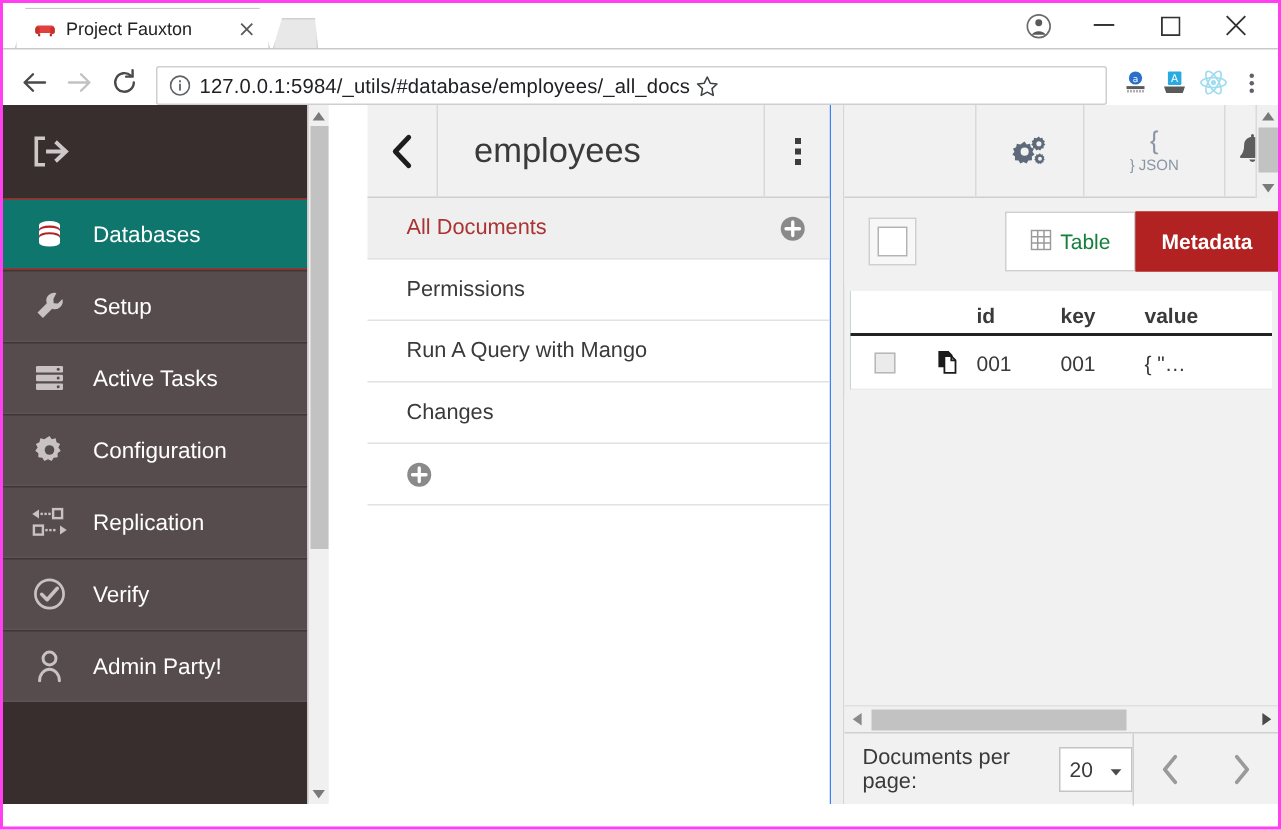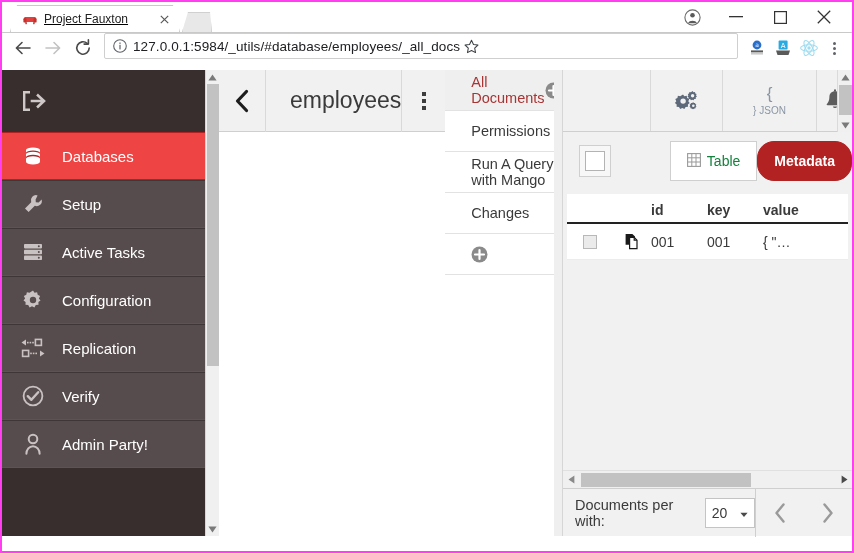--- a/index.html
+++ b/index.html
@@ -10,21 +10,21 @@
     background: #fff;
   }
   body { border: 2px solid #ff3ff0; }
 
   
   .chrome { background: #ffffff; }
   .titlebar {
     height: 30px; display: flex; align-items: flex-end; justify-content: space-between;
     background: #ffffff; padding: 0; position: relative;
   }
-  .tabstrip { display: flex; align-items: flex-end; height: 30px; padding-left: 8px; text-decoration: underline; }
+  .tabstrip { display: flex; align-items: flex-end; height: 30px; padding-left: 8px; }
   .tab {
     height: 27px; width: 170px; display: flex; align-items: center; gap: 7px;
     background: #ffffff; padding: 0 8px 0 12px;
     border: 1px solid #c9c9c9; border-bottom: none;
     border-radius: 0; position: relative;
     clip-path: polygon(7px 0, calc(100% - 7px) 0, 100% 100%, 0 100%);
   }
   .tab-favicon { width: 14px; height: 14px; flex: 0 0 14px; position: relative; }
   .tab-title {
     flex: 1; font-size: 12px; color: #222; white-space: nowrap; overflow: hidden;
@@ -36,21 +36,21 @@
   .newtab {
     width: 30px; height: 20px; margin-left: 2px;
     background: #e8e8e8; border: 1px solid #d0d0d0; border-bottom: none;
     clip-path: polygon(6px 0, calc(100% - 2px) 0, 100% 100%, 0 100%);
   }
   .wincontrols { display: flex; align-items: center; height: 30px; padding-right: 6px; }
   .wc { width: 44px; height: 30px; display: flex; align-items: center; justify-content: center; }
   .wc svg { display: block; }
 
   .toolbar {
-    height: 38px; display: flex; align-items: flex-start; gap: 0;
+    height: 38px; display: flex; align-items: flex-end; gap: 0;
     background: #ffffff; border-top: 1px solid #c9c9c9; padding: 0 6px;
   }
   .navbtn {
     width: 30px; height: 30px; display: flex; align-items: center; justify-content: center;
     color: #5a5a5a;
   }
   .navbtn.disabled { color: #c2c2c2; }
   .omnibox {
     flex: 1; height: 26px; margin: 0 6px; display: flex; align-items: center;
     border: 1px solid #cfcfcf; border-radius: 2px; background: #fff; padding: 0 6px;
@@ -69,36 +69,36 @@
   .leftnav {
     width: 203px; flex: 0 0 203px; background: #4b4243; color: #fff;
     display: flex; flex-direction: column; overflow: hidden;
   }
   .nav-logo { height: 62px; background: #382e2e; display: flex; align-items: center; padding-left: 18px; }
   .nav-item {
     height: 48px; display: flex; align-items: center; gap: 16px; padding-left: 18px;
     border-bottom: 1px solid #5d5354; border-top: 1px solid #3f3637;
     font-size: 15px; color: #ffffff; background: #574c4d;
   }
-  .nav-item.active { background: #ef4444; border-color: #b22222; }
+  .nav-item.active { background: #0f766e; border-color: #b22222; }
   .nav-item .ic { width: 26px; flex: 0 0 26px; display: flex; align-items: center; justify-content: center; color: #c9c2c2; }
   .nav-item.active .ic { color: #ffffff; }
   .nav-tail { flex: 1; background: #382e2e; }
 
   
   .lscroll {
     width: 14px; flex: 0 0 14px; background: #f0f0f0; position: relative;
     border-left: 1px solid #d6d6d6;
     display: flex; flex-direction: column; align-items: center;
   }
   .sb-arrow { height: 14px; width: 14px; display: flex; align-items: center; justify-content: center; color: #7a7a7a; }
   .lscroll .thumb { position: absolute; top: 14px; left: 1px; width: 12px; height: 282px; background: #c2c2c2; }
 
   
-  .midpanel { width: 335px; flex: 0 0 335px; background: #ffffff; display: flex; flex-direction: row; border-right: 6px solid #3b82f6; }
+  .midpanel { width: 335px; flex: 0 0 335px; background: #ffffff; display: flex; flex-direction: column; border-right: 1px solid #3b82f6; padding-left: 26px; }
   .mid-head { height: 62px; display: flex; align-items: center; background: #f1f1f1; border-bottom: 1px solid #cfcfcf; }
   .mid-back { width: 47px; flex: 0 0 47px; height: 62px; display: flex; align-items: center; justify-content: center; border-right: 1px solid #d9d9d9; }
   .mid-title { flex: 1; font-size: 23px; color: #3a3a3a; padding-left: 24px; font-weight: 400; }
   .mid-kebab { width: 44px; flex: 0 0 44px; height: 62px; display: flex; flex-direction: column; align-items: center; justify-content: center; gap: 3px; border-left: 1px solid #d9d9d9; }
   .mid-kebab i { width: 4px; height: 4px; background: #3d3d3d; display: block; }
 
   .mid-list { flex: 1; background: #fff; }
   .mid-row {
     height: 41px; display: flex; align-items: center; padding: 0 16px 0 26px;
     border-bottom: 1px solid #e2e2e2; font-size: 14.5px; color: #3a3a3a;
@@ -128,21 +128,21 @@
   .chk {
     width: 20px; height: 20px; border: 1px solid #b3b3b3; background: #ffffff; flex: 0 0 20px;
     display: inline-block;
   }
   .chk-wrap { width: 32px; height: 32px; border: 1px solid #cfcfcf; background:#f7f7f7; display:flex;align-items:center;justify-content:center; }
   .seg { margin-left: auto; display: flex; height: 40px; margin-right: 0; }
   .seg-btn {
     display: flex; align-items: center; justify-content: center; gap: 6px;
     padding: 0 16px; font-size: 14px; border: 1px solid #cfcfcf; background: #ffffff; color: #15803d;
   }
-  .seg-btn.on { background: #b22222; color: #ffffff; border-color: #b22222; font-weight: 600; border-radius: 17px; }
+  .seg-btn.on { background: #b22222; color: #ffffff; border-color: #b22222; font-weight: 600; }
 
   .r-table { background: #0f766e; margin: 4px; }
   .thead { display: flex; align-items: flex-end; height: 30px; border-bottom: 2px solid #222; background:#fff; }
   .th { font-size: 14px; font-weight: 700; color: #3a3a3a; padding-bottom: 4px; }
   .td { font-size: 14px; color: #3a3a3a; }
   .col-chk { width: 46px; flex: 0 0 46px; display: flex; align-items: center; justify-content: center; }
   .col-ico { width: 38px; flex: 0 0 38px; display: flex; align-items: center; justify-content: center; }
   .col-id  { width: 56px; flex: 0 0 56px; }
   .col-key { width: 56px; flex: 0 0 56px; }
   .col-val { flex: 1; }
@@ -562,21 +562,21 @@
         </span>
       <span class="arrowR">
         <svg width="7" height="9" viewBox="0 0 7 9">
             <path d="M6.5 4.5 L0.6 0.4 V8.6 Z" fill="#4a4a4a"></path>
           </svg>
       </span>
     </div>
 
     <div class="r-footer">
       <div class="dpp">
-        <span class="dpp-label">Documents per with:</span>
+        <span class="dpp-label">Documents per page:</span>
         <span class="dpp-select">
           <span>20</span>
           <span>
             <svg width="8" height="6" viewBox="0 0 8 6">
                 <path d="M0.4 0.8 L4 5 L7.6 0.8 Z" fill="#4a4a4a"></path>
               </svg>
           </span>
         </span>
       </div>
       <div class="pager">

